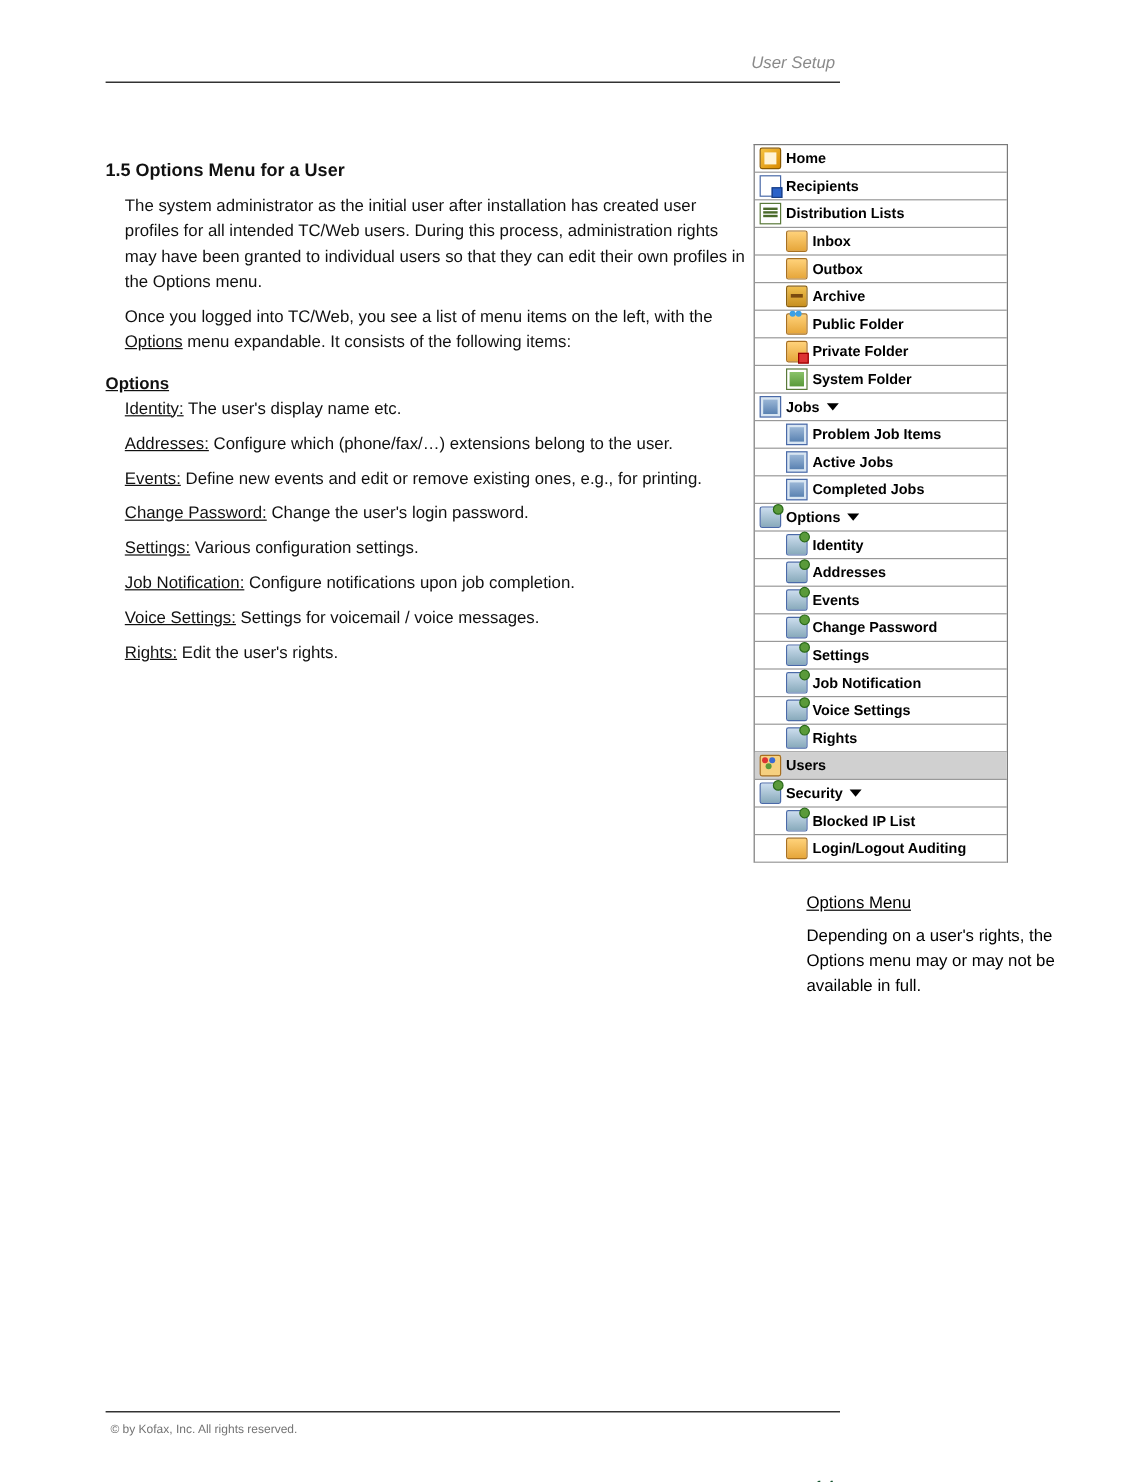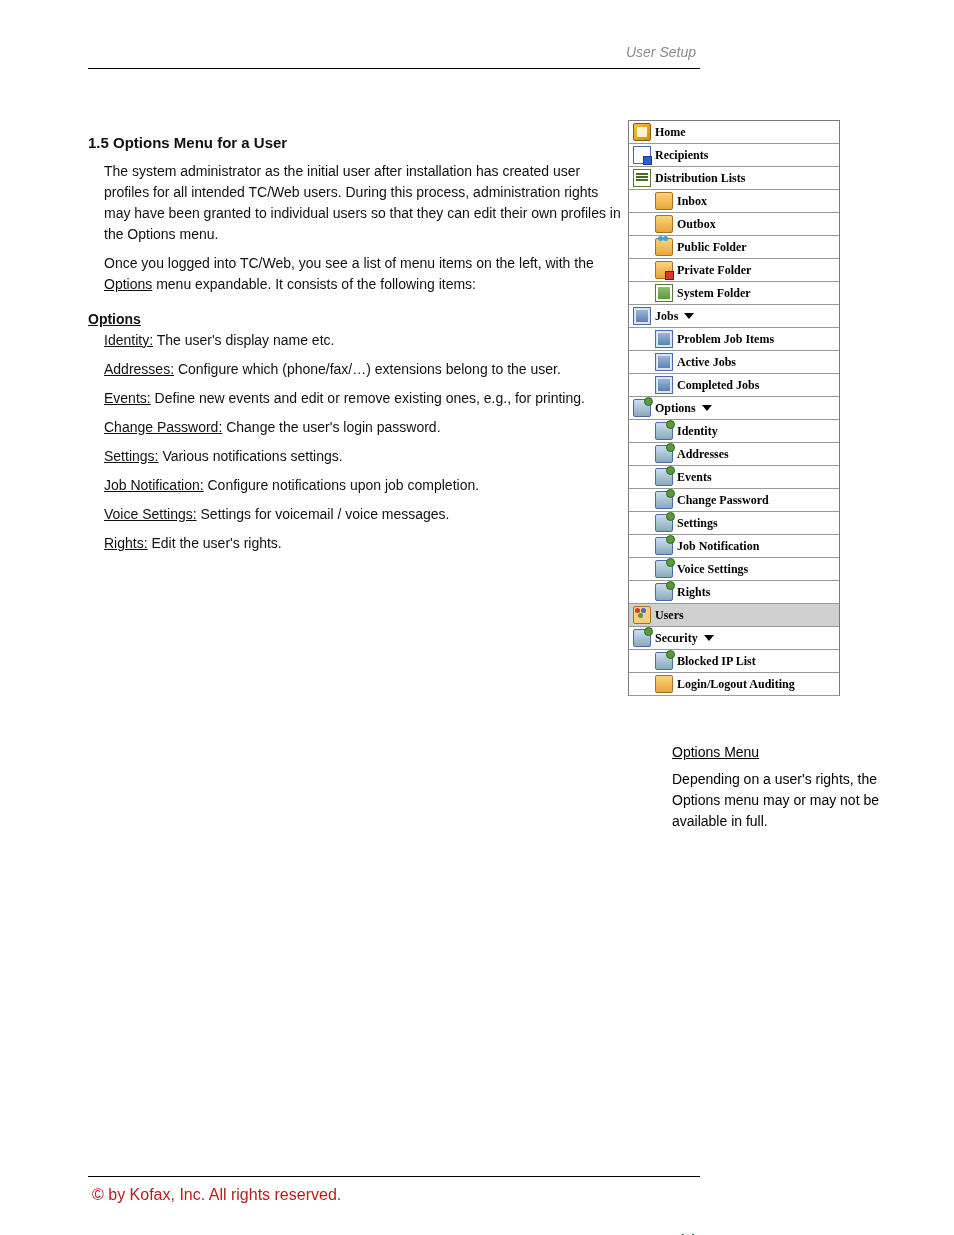--- a/index.html
+++ b/index.html
@@ -34,22 +34,22 @@
     position: absolute;
     left: 88px;
     right: 88px;
     top: 1176px;
     border-top: 1px solid #000;
   }
   .footer-left {
     position: absolute;
     left: 92px;
     top: 1186px;
-    font-size: 16px;
-    color: #b91c1c;
+    font-size: 10px;
+    color: #737373;
   }
   .footer-right {
     position: absolute;
     right: 92px;
     top: 1232px;
     font-size: 16px;
     color: #14532d;
   }
 
   
@@ -75,21 +75,21 @@
   .underline { text-decoration: underline; }
 
   
   .menu {
     position: absolute;
     left: 628px;
     top: 120px;
     width: 210px;
     border: 1px solid #7a7a7a;
     border-bottom: none;
-    font-family: Liberation Serif, serif;
+    font-family: Liberation Sans, sans-serif;
     font-size: 12px;
     font-weight: bold;
     background: #fff;
   }
   .menu .row {
     display: flex;
     align-items: center;
     height: 22px;
     border-bottom: 1px solid #999;
     padding-left: 4px;
@@ -185,21 +185,21 @@
     <p>
       <span class="underline">Events:</span>
       <span>Define new events and edit or remove existing ones, e.g., for printing.</span>
     </p>
     <p>
       <span class="underline">Change Password:</span>
       <span>Change the user's login password.</span>
     </p>
     <p>
       <span class="underline">Settings:</span>
-      <span>Various notifications settings.</span>
+      <span>Various configuration settings.</span>
     </p>
     <p>
       <span class="underline">Job Notification:</span>
       <span>Configure notifications upon job completion.</span>
     </p>
     <p>
       <span class="underline">Voice Settings:</span>
       <span>Settings for voicemail / voice messages.</span>
     </p>
     <p>
@@ -221,20 +221,24 @@
       <span class="icon i-list"></span>
       <span>Distribution Lists</span>
     </div>
     <div class="row sub">
       <span class="icon i-folder"></span>
       <span>Inbox</span>
     </div>
     <div class="row sub">
       <span class="icon i-folder"></span>
       <span>Outbox</span>
+    </div>
+    <div class="row sub">
+      <span class="icon i-archive"></span>
+      <span>Archive</span>
     </div>
     <div class="row sub">
       <span class="icon i-folder-public"></span>
       <span>Public Folder</span>
     </div>
     <div class="row sub">
       <span class="icon i-folder-priv"></span>
       <span>Private Folder</span>
     </div>
     <div class="row sub">

